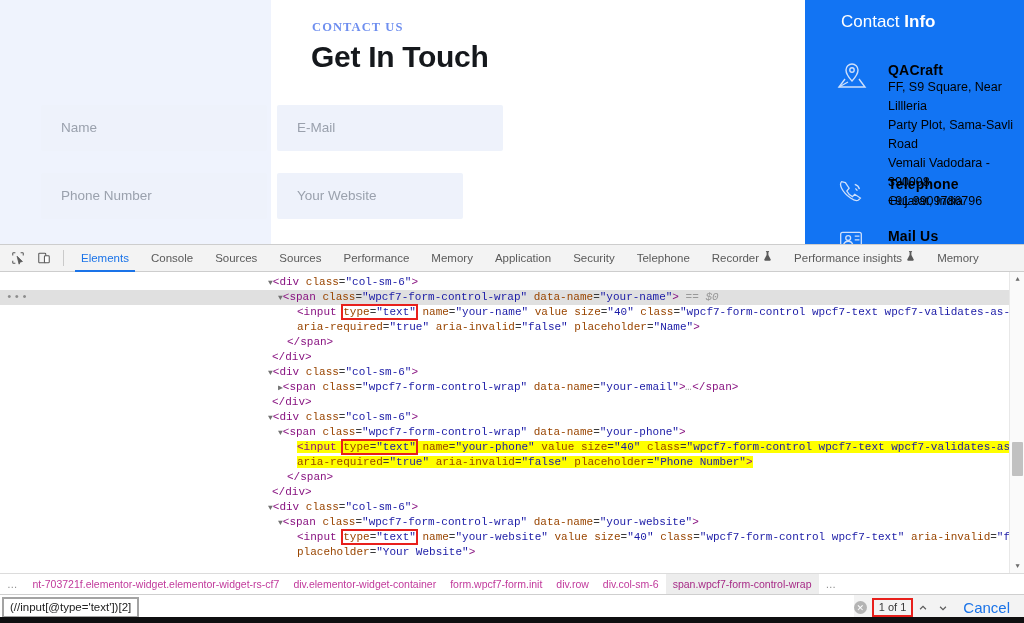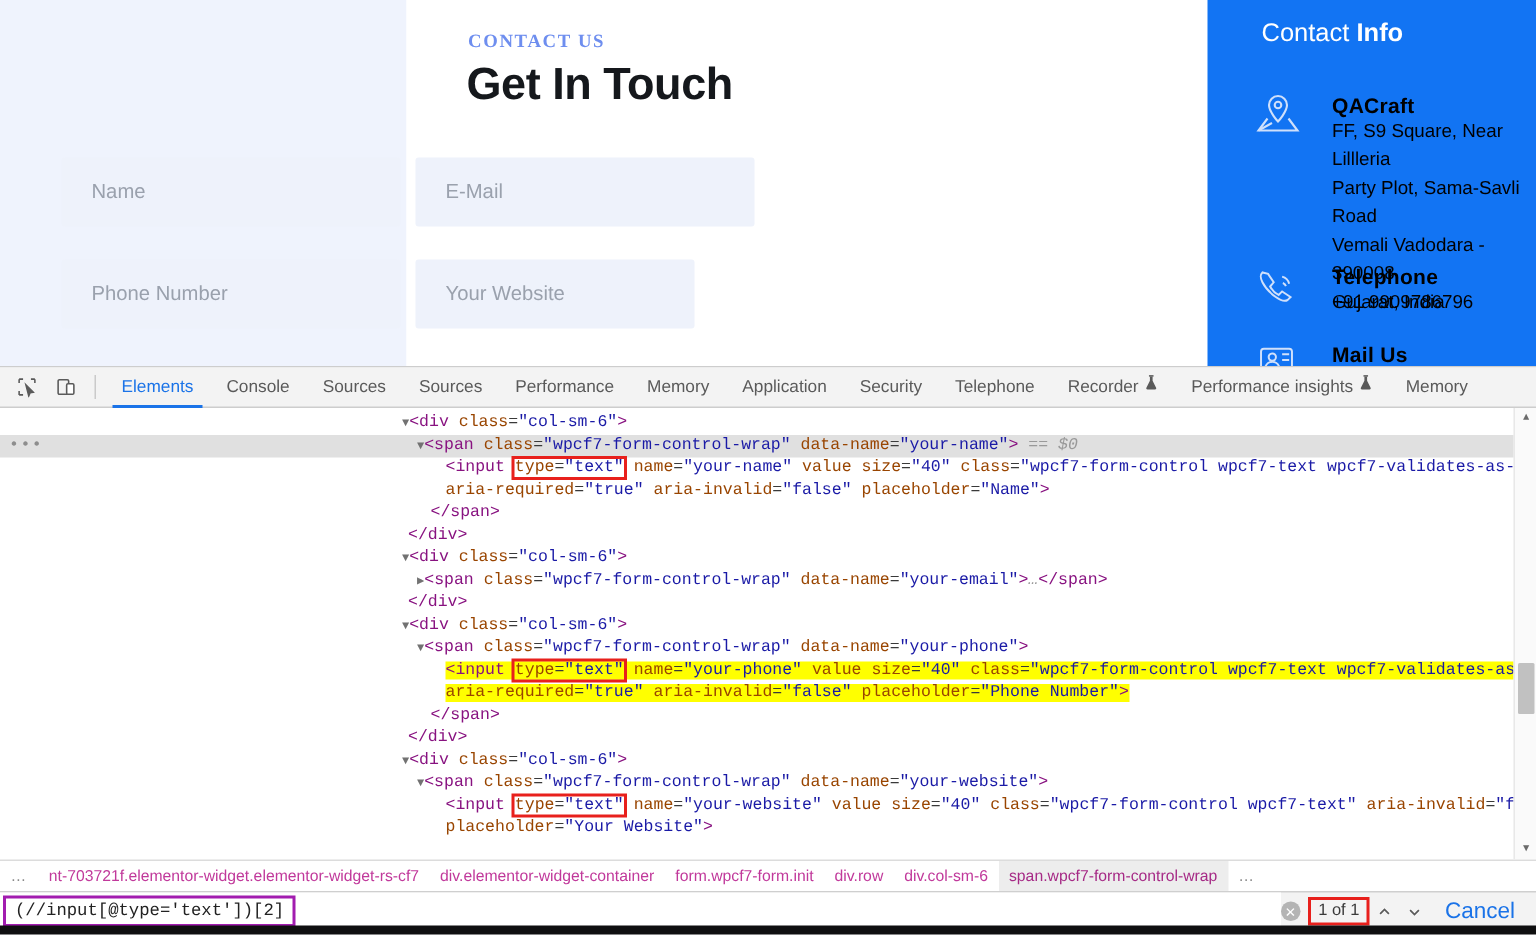--- a/index.html
+++ b/index.html
@@ -160,23 +160,23 @@
     border-top: 1px solid #cfcfcf;
     display: flex; align-items: center;
   }
   .search-wrap {
     position: relative; flex: 1; height: 26px; background: #fff;
     display: flex; align-items: center;
   }
   .search-box {
     position: absolute; left: 2px; top: 2px; height: 21px;
     padding: 0 6px; display: flex; align-items: center;
-    font-family: Liberation Mono, monospace; font-size: 11.5px;
+    font-family: Liberation Sans, sans-serif; font-size: 11.5px;
     color: #222; background: #fff;
-    border: 2px solid #a21caf;
+    border: 2px solid #a3a3a3;
   }
   .clear-x {
     width: 13px; height: 13px; border-radius: 50%;
     background: #b4b4b4; color: #fff; font-size: 9px;
     display: flex; align-items: center; justify-content: center;
     flex: none; margin-right: 5px;
   }
   .match-count {
     font-size: 11px; color: #3a3a3a; padding: 1px 5px;
     border: 2px solid #e8201c; line-height: 13px; flex: none;

